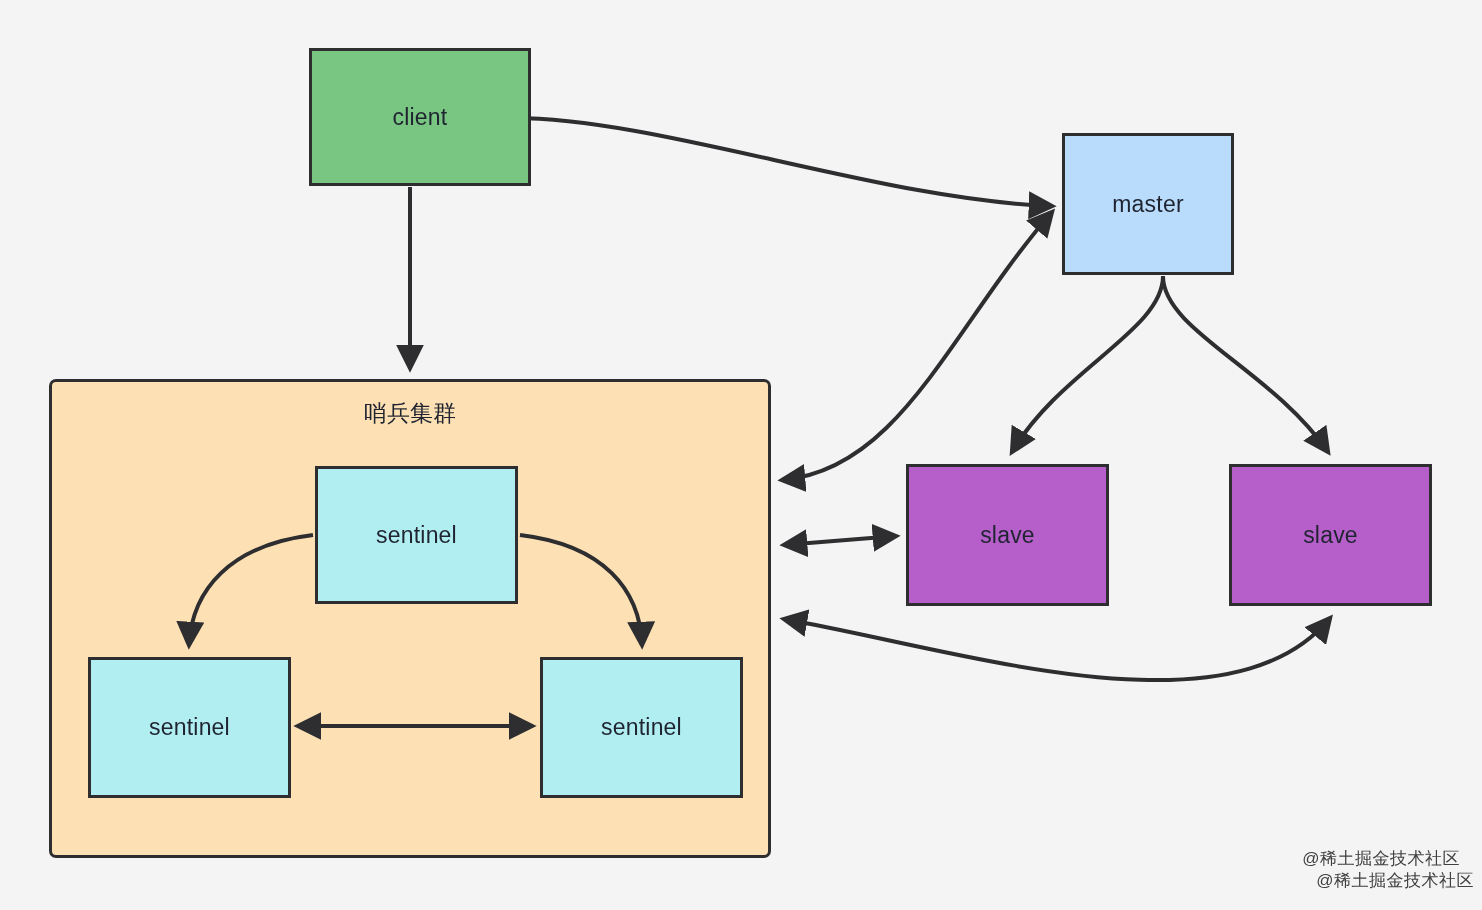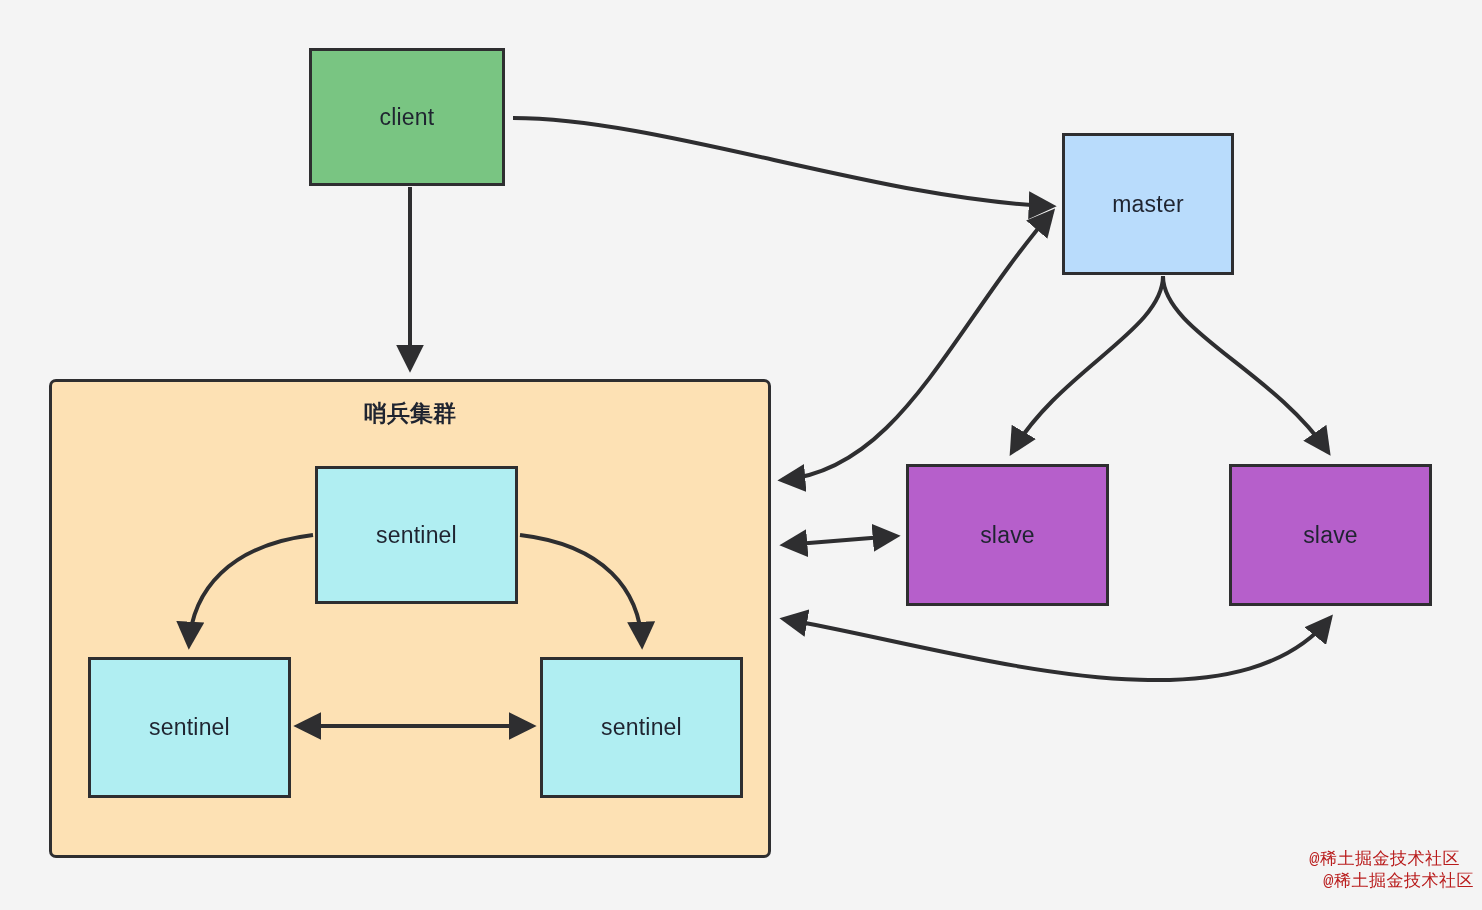--- a/index.html
+++ b/index.html
@@ -43,30 +43,29 @@
     background: #fde1b4;
   }
   .cluster-title {
     position: absolute;
     left: 0;
     right: 0;
     top: 16px;
     text-align: center;
     font-size: 23px;
     color: #1f2430;
-    font-weight: 700;
+    font-weight: 400;
   }
   .watermark {
     position: absolute;
-    color: #b91c1c;
+    color: #404040;
     font-size: 17px;
     white-space: nowrap;
     letter-spacing: 0.5px;
     user-select: none;
-    font-family: Liberation Mono, monospace;
   }
   .wm1 { right: 22px; bottom: 40px; }
   .wm2 { right: 8px;  bottom: 18px; }
 </style>
 </head>
 <body>
 
 <div id="canvas" style="background: rgb(244, 244, 244);">
 
   <div class="cluster" id="cluster-box" style="left: 49px; top: 379px; width: 722px; height: 479px; background: rgb(253, 225, 180);">
@@ -96,21 +95,21 @@
       <path d="M 784 619 C 960 650, 1230 740, 1330 618" marker-start="url(#arrow)" marker-end="url(#arrow)"></path>
 
       <path d="M 313 535 C 230 545, 192 590, 189 645" marker-end="url(#arrow)"></path>
 
       <path d="M 520 535 C 604 545, 640 590, 642 645" marker-end="url(#arrow)"></path>
 
       <path d="M 298 726 L 532 726" marker-start="url(#arrow)" marker-end="url(#arrow)"></path>
     </g>
   </svg>
 
-  <div class="node" id="node-client" style="left: 309px; top: 48px; width: 196px; height: 138px; background: rgb(121, 197, 130);">
+  <div class="node" id="node-client" style="left: 309px; top: 48px; width: 222px; height: 138px; background: rgb(121, 197, 130);">
     <span>client</span>
   </div>
   <div class="node" id="node-master" style="left: 1062px; top: 133px; width: 172px; height: 142px; background: rgb(185, 220, 252);">
     <span>master</span>
   </div>
   <div class="node" id="node-slave1" style="left: 906px; top: 464px; width: 203px; height: 142px; background: rgb(182, 95, 203);">
     <span>slave</span>
   </div>
   <div class="node" id="node-slave2" style="left: 1229px; top: 464px; width: 203px; height: 142px; background: rgb(182, 95, 203);">
     <span>slave</span>

